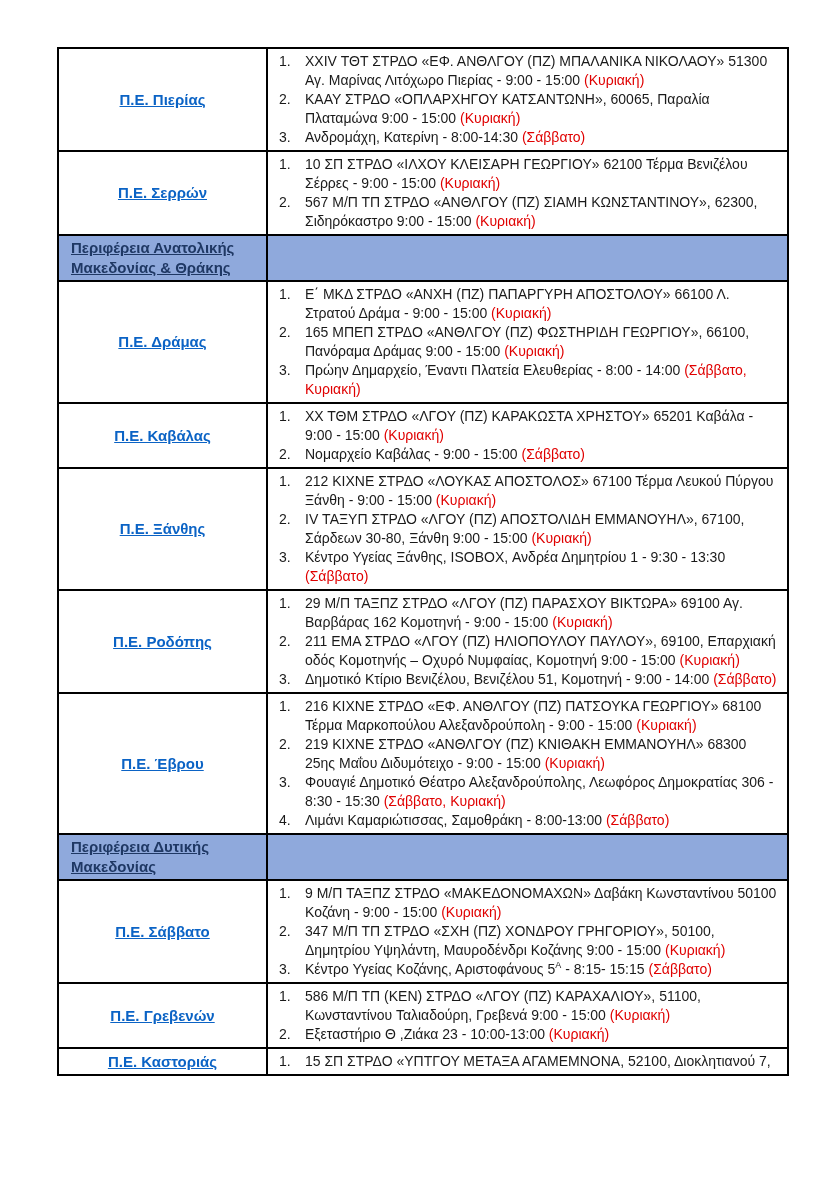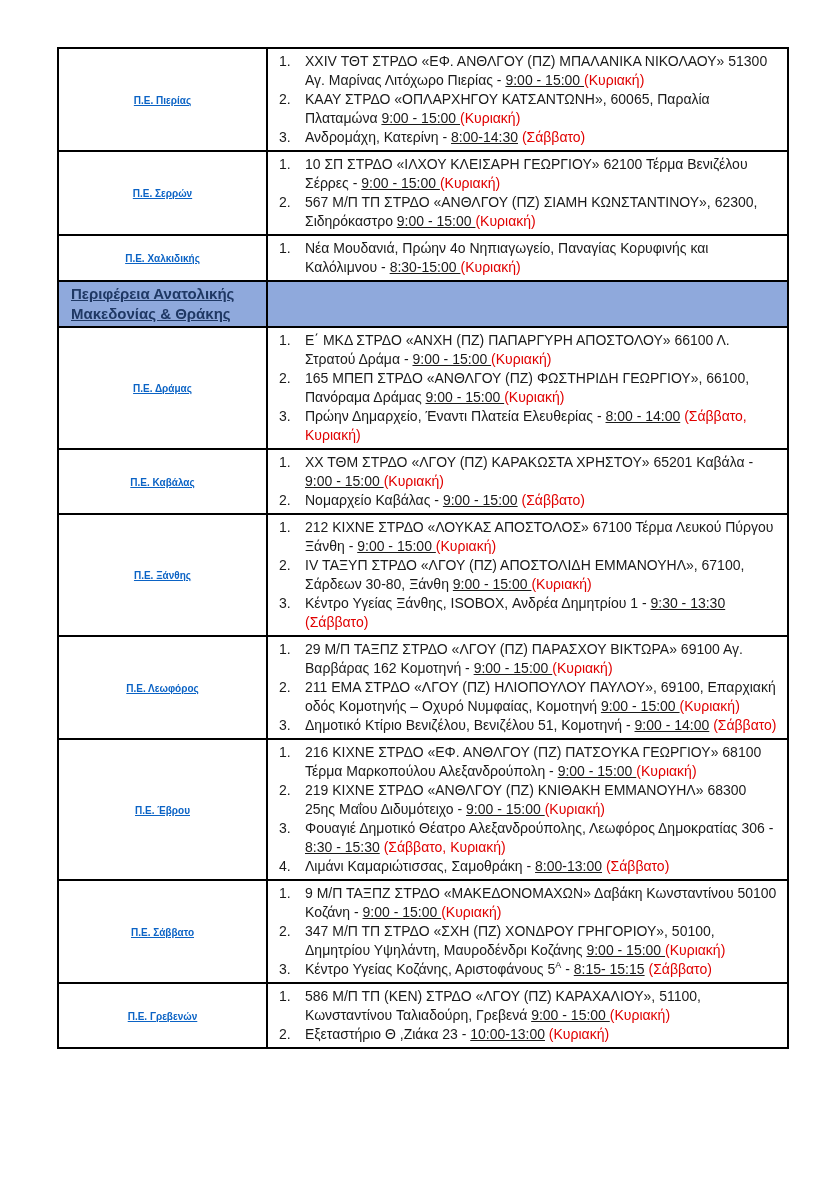--- a/index.html
+++ b/index.html
@@ -28,30 +28,30 @@
   col.col-loc    { width: 521px; }
   td {
     border: 2px solid var(--border);
     vertical-align: middle;
     font-size: 14px; line-height: 19px;
   }
   .region-cell { text-align: center; padding: 2px 6px; }
   .region-link {
     color: var(--link-blue);
     font-weight: bold;
-    font-size: 10px;
+    font-size: 15px;
     text-decoration: underline;
     cursor: pointer;
   }
   .loc-cell { padding: 3px 6px; }
   .loc-item { display: flex; align-items: flex-start; }
   .num { flex: 0 0 31px; padding-left: 5px; }
   .txt { flex: 1; padding-right: 2px; }
   .seg-n { }
-  .seg-u { text-decoration: underline; }
+  .seg-u { }
   .seg-r { color: var(--red); }
   .seg-sup { vertical-align: super; font-size: 9px; line-height: 0; }
   tr.section-row td { background: var(--header-bg); }
   .section-cell { padding: 2px 12px; }
   .section-label {
     color: var(--header-text);
     font-weight: bold;
     font-size: 15px;
     line-height: 19px;
     text-decoration: underline;
@@ -90,29 +90,20 @@
             <div class="loc-item">
               <span class="num">1.</span>
               <span class="txt"><span class="seg-n">10 ΣΠ ΣΤΡΔΟ «ΙΛΧΟΥ ΚΛΕΙΣΑΡΗ ΓΕΩΡΓΙΟΥ» 62100 Τέρμα Βενιζέλου Σέρρες - </span><span class="seg-u">9:00 - 15:00 </span><span class="seg-r">(Κυριακή)</span></span>
             </div>
             <div class="loc-item">
               <span class="num">2.</span>
               <span class="txt"><span class="seg-n">567 Μ/Π ΤΠ ΣΤΡΔΟ «ΑΝΘΛΓΟΥ (ΠΖ) ΣΙΑΜΗ ΚΩΝΣΤΑΝΤΙΝΟΥ», 62300, Σιδηρόκαστρο </span><span class="seg-u">9:00 - 15:00 </span><span class="seg-r">(Κυριακή)</span></span>
             </div>
           </td>
         </tr>
-        <tr class="region-row">
-          <td class="region-cell"><a class="region-link">Π.Ε. Χαλκιδικής</a></td>
-          <td class="loc-cell">
-            <div class="loc-item">
-              <span class="num">1.</span>
-              <span class="txt"><span class="seg-n">Νέα Μουδανιά, Πρώην 4ο Νηπιαγωγείο, Παναγίας Κορυφινής και Καλόλιμνου - </span><span class="seg-u">8:30-15:00 </span><span class="seg-r">(Κυριακή)</span></span>
-            </div>
-          </td>
-        </tr>
         <tr class="section-row">
           <td class="section-cell"><span class="section-label">Περιφέρεια Ανατολικής Μακεδονίας &amp; Θράκης</span></td>
           <td class="section-cell"></td>
         </tr>
         <tr class="region-row">
           <td class="region-cell"><a class="region-link">Π.Ε. Δράμας</a></td>
           <td class="loc-cell">
             <div class="loc-item">
               <span class="num">1.</span>
               <span class="txt"><span class="seg-n">Ε΄ ΜΚΔ ΣΤΡΔΟ «ΑΝΧΗ (ΠΖ) ΠΑΠΑΡΓΥΡΗ ΑΠΟΣΤΟΛΟΥ» 66100 Λ. Στρατού Δράμα - </span><span class="seg-u">9:00 - 15:00 </span><span class="seg-r">(Κυριακή)</span></span>
@@ -151,21 +142,21 @@
               <span class="num">2.</span>
               <span class="txt"><span class="seg-n">IV ΤΑΞΥΠ ΣΤΡΔΟ «ΛΓΟΥ (ΠΖ) ΑΠΟΣΤΟΛΙΔΗ ΕΜΜΑΝΟΥΗΛ», 67100, Σάρδεων 30-80, Ξάνθη </span><span class="seg-u">9:00 - 15:00 </span><span class="seg-r">(Κυριακή)</span></span>
             </div>
             <div class="loc-item">
               <span class="num">3.</span>
               <span class="txt"><span class="seg-n">Κέντρο Υγείας Ξάνθης, ISOBOX, Ανδρέα Δημητρίου 1 - </span><span class="seg-u">9:30 - 13:30</span><span class="seg-n"> </span><span class="seg-r">(Σάββατο)</span></span>
             </div>
           </td>
         </tr>
         <tr class="region-row">
-          <td class="region-cell"><a class="region-link">Π.Ε. Λεωφόρος</a></td>
+          <td class="region-cell"><a class="region-link">Π.Ε. Ροδόπης</a></td>
           <td class="loc-cell">
             <div class="loc-item">
               <span class="num">1.</span>
               <span class="txt"><span class="seg-n">29 Μ/Π ΤΑΞΠΖ ΣΤΡΔΟ «ΛΓΟΥ (ΠΖ) ΠΑΡΑΣΧΟΥ ΒΙΚΤΩΡΑ» 69100 Αγ. Βαρβάρας 162 Κομοτηνή - </span><span class="seg-u">9:00 - 15:00 </span><span class="seg-r">(Κυριακή)</span></span>
             </div>
             <div class="loc-item">
               <span class="num">2.</span>
               <span class="txt"><span class="seg-n">211 ΕΜΑ ΣΤΡΔΟ «ΛΓΟΥ (ΠΖ) ΗΛΙΟΠΟΥΛΟΥ ΠΑΥΛΟΥ», 69100, Επαρχιακή οδός Κομοτηνής – Οχυρό Νυμφαίας, Κομοτηνή </span><span class="seg-u">9:00 - 15:00 </span><span class="seg-r">(Κυριακή)</span></span>
             </div>
             <div class="loc-item">
@@ -188,20 +179,24 @@
             <div class="loc-item">
               <span class="num">3.</span>
               <span class="txt"><span class="seg-n">Φουαγιέ Δημοτικό Θέατρο Αλεξανδρούπολης, Λεωφόρος Δημοκρατίας 306 - </span><span class="seg-u">8:30 - 15:30</span><span class="seg-n"> </span><span class="seg-r">(Σάββατο, Κυριακή)</span></span>
             </div>
             <div class="loc-item">
               <span class="num">4.</span>
               <span class="txt"><span class="seg-n">Λιμάνι Καμαριώτισσας, Σαμοθράκη - </span><span class="seg-u">8:00-13:00</span><span class="seg-n"> </span><span class="seg-r">(Σάββατο)</span></span>
             </div>
           </td>
         </tr>
+        <tr class="section-row">
+          <td class="section-cell"><span class="section-label">Περιφέρεια Δυτικής Μακεδονίας</span></td>
+          <td class="section-cell"></td>
+        </tr>
         <tr class="region-row">
           <td class="region-cell"><a class="region-link">Π.Ε. Σάββατο</a></td>
           <td class="loc-cell">
             <div class="loc-item">
               <span class="num">1.</span>
               <span class="txt"><span class="seg-n">9 Μ/Π ΤΑΞΠΖ ΣΤΡΔΟ «ΜΑΚΕΔΟΝΟΜΑΧΩΝ» Δαβάκη Κωνσταντίνου 50100 Κοζάνη - </span><span class="seg-u">9:00 - 15:00 </span><span class="seg-r">(Κυριακή)</span></span>
             </div>
             <div class="loc-item">
               <span class="num">2.</span>
               <span class="txt"><span class="seg-n">347 Μ/Π ΤΠ ΣΤΡΔΟ «ΣΧΗ (ΠΖ) ΧΟΝΔΡΟΥ ΓΡΗΓΟΡΙΟΥ», 50100, Δημητρίου Υψηλάντη, Μαυροδένδρι Κοζάνης </span><span class="seg-u">9:00 - 15:00 </span><span class="seg-r">(Κυριακή)</span></span>
@@ -215,18 +210,27 @@
         <tr class="region-row">
           <td class="region-cell"><a class="region-link">Π.Ε. Γρεβενών</a></td>
           <td class="loc-cell">
             <div class="loc-item">
               <span class="num">1.</span>
               <span class="txt"><span class="seg-n">586 Μ/Π ΤΠ (ΚΕΝ) ΣΤΡΔΟ «ΛΓΟΥ (ΠΖ) ΚΑΡΑΧΑΛΙΟΥ», 51100, Κωνσταντίνου Ταλιαδούρη, Γρεβενά </span><span class="seg-u">9:00 - 15:00 </span><span class="seg-r">(Κυριακή)</span></span>
             </div>
             <div class="loc-item">
               <span class="num">2.</span>
               <span class="txt"><span class="seg-n">Εξεταστήριο Θ ,Ζιάκα 23 - </span><span class="seg-u">10:00-13:00</span><span class="seg-n"> </span><span class="seg-r">(Κυριακή)</span></span>
+            </div>
+          </td>
+        </tr>
+        <tr class="region-row">
+          <td class="region-cell"><a class="region-link">Π.Ε. Καστοριάς</a></td>
+          <td class="loc-cell">
+            <div class="loc-item">
+              <span class="num">1.</span>
+              <span class="txt"><span class="seg-n">15 ΣΠ ΣΤΡΔΟ «ΥΠΤΓΟΥ ΜΕΤΑΞΑ ΑΓΑΜΕΜΝΟΝΑ, 52100, Διοκλητιανού 7,</span></span>
             </div>
           </td>
         </tr>
       </tbody>
   </table>
 </div>
 
 </body></html>

